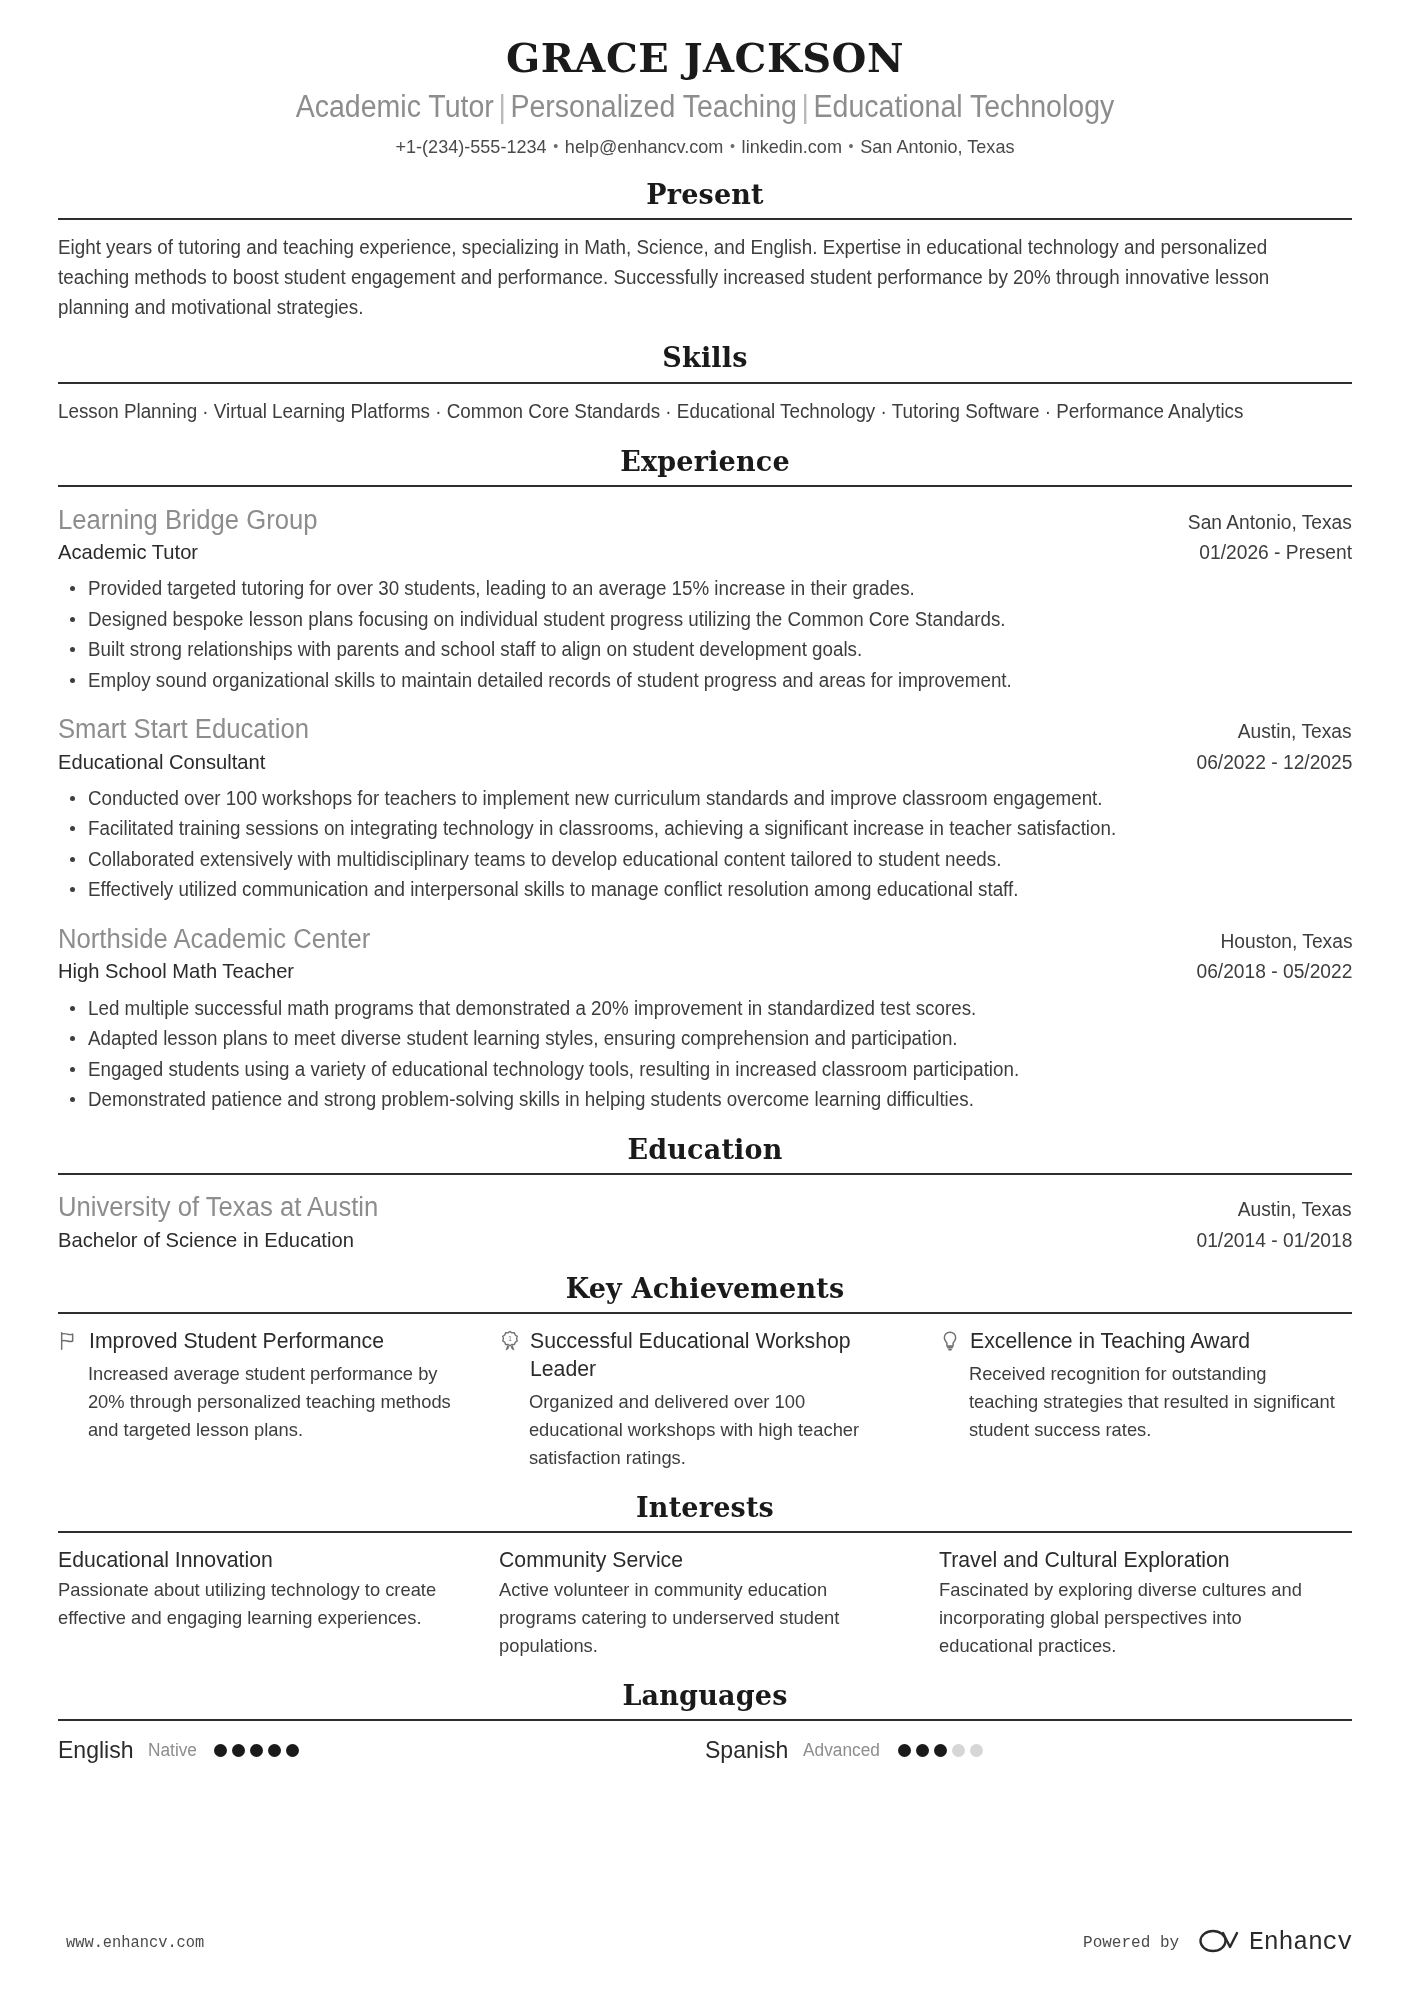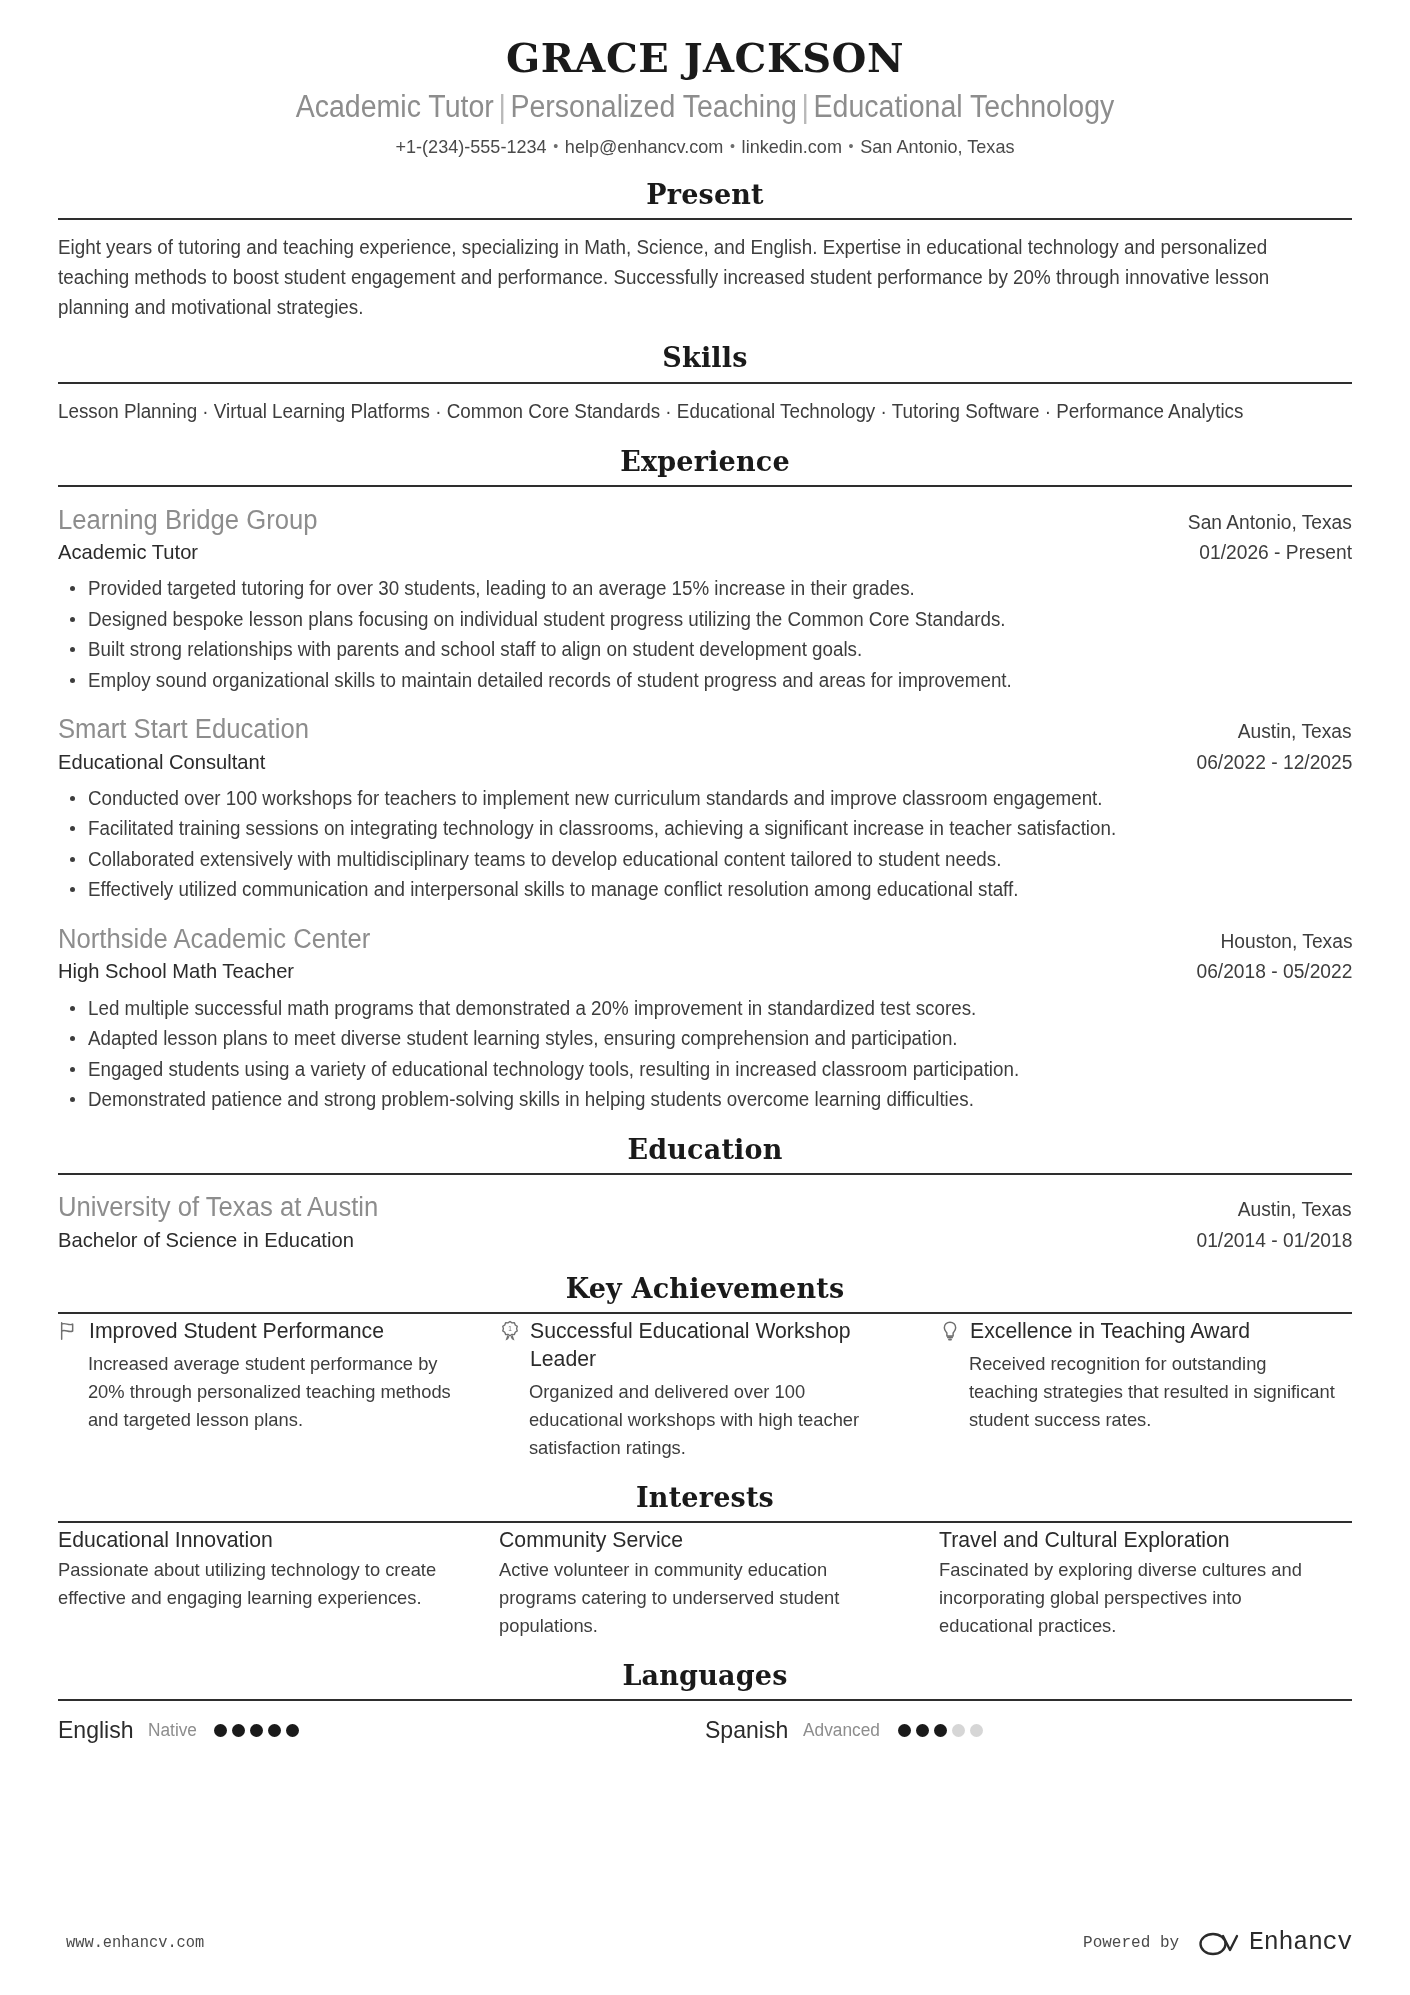--- a/index.html
+++ b/index.html
@@ -118,21 +118,21 @@
     width:5px; height:5px;
     border-radius:50%;
     background:#3d3d3d;
   }
   ul.bullets li .txt { display:inline-block; transform:scaleX(0.963); transform-origin:left center; }
 
   
   .edu-entry { margin-top:15px; }
 
   
-  .cols3 { display:flex; gap:28px; margin-top:3px; }
+  .cols3 { display:flex; gap:28px; margin-top:13px; }
   .col { flex:1 1 0; min-width:0; }
   .ach-head { display:flex; align-items:flex-start; gap:9px; }
   .ach-icon { flex:0 0 auto; width:22px; height:24px; display:block; margin-top:2px; }
   .ach-title {
     font-size:22px;
     color:#2b2b2b;
     line-height:1.26;
     transform:scaleX(0.965);
     transform-origin:left center;
   }
@@ -184,21 +184,21 @@
 
   
   .footer {
     position:absolute;
     left:66px; right:58px; bottom:38px;
     display:flex; align-items:center; justify-content:space-between;font-family:Liberation Mono, monospace;
   }
   .footer-url { font-size:16px; color:#4a4a4a; transform:scaleX(0.96); transform-origin:left center; }
   .footer-right { display:flex; align-items:center; gap:20px; }
   .powered { font-size:16px; color:#4a4a4a; }
-  .brand { display:flex; align-items:flex-end; gap:8px; }
+  .brand { display:flex; align-items:flex-start; gap:8px; }
   .brand-name { font-size:25px; color:#2b2b2b; letter-spacing:-0.3px; }
 </style>
 </head>
 <body>
 
 <div class="page">
 
   <div>
     <div class="name">GRACE JACKSON</div>
     <div class="headline"><span>Academic Tutor</span><span class="bar">|</span><span>Personalized Teaching</span><span class="bar">|</span><span>Educational Technology</span></div>

